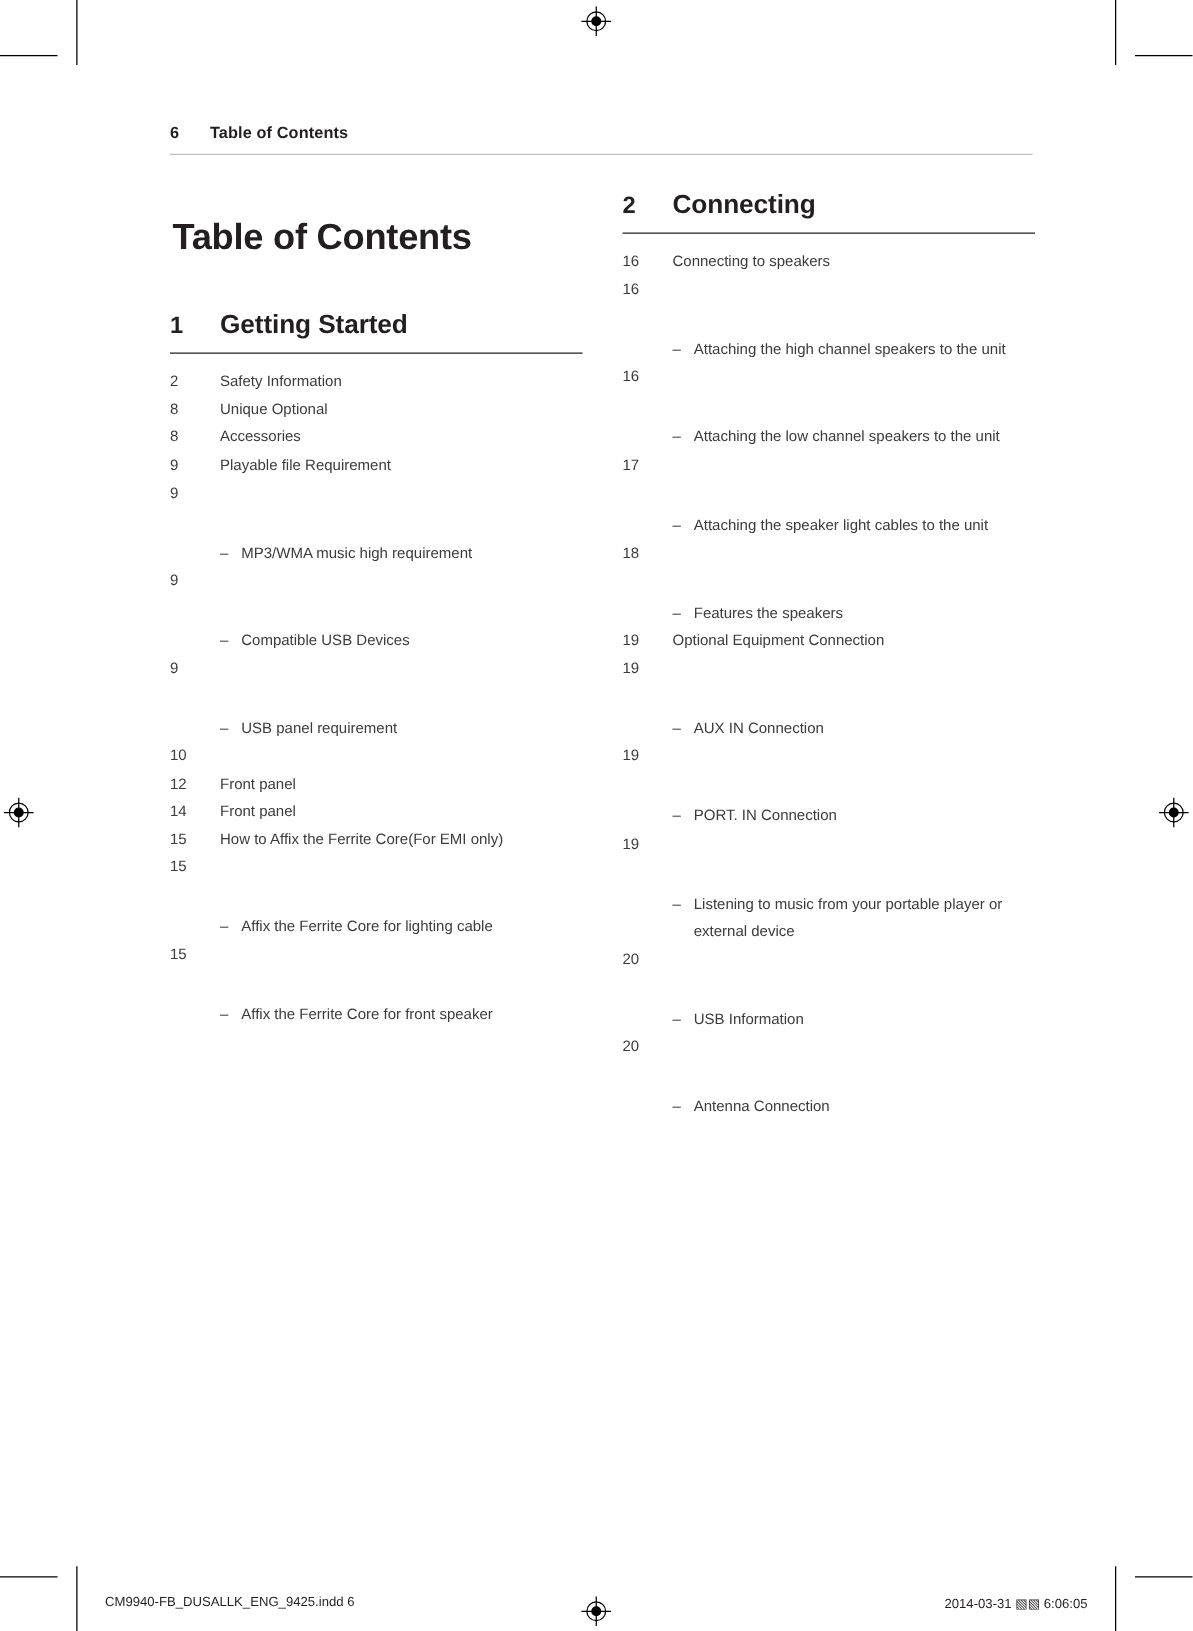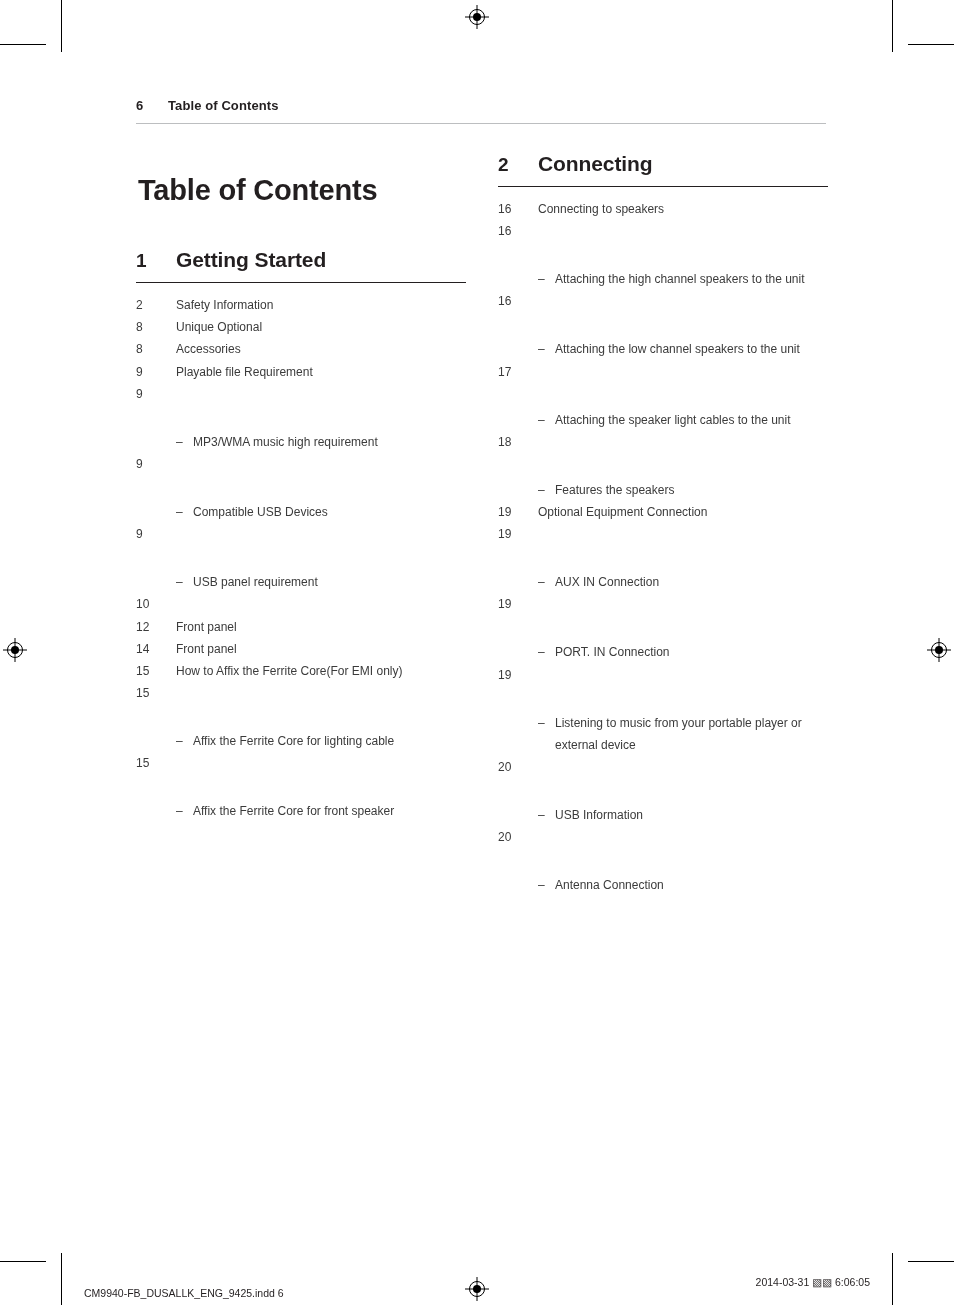--- a/index.html
+++ b/index.html
@@ -131,21 +131,21 @@
     position: absolute;
     left: 0;
     top: 1276px;
     width: 954px;
     font-size: 10.5px;
     color: #231f20;
   }
   .footer-left {
     position: absolute;
     left: 84px;
-    top: 11px;
+    top: 0;
     white-space: nowrap;
   }
   .footer-right {
     position: absolute;
     right: 84px;
     top: 0;
     white-space: nowrap;
     text-align: left;
   }
 </style>

